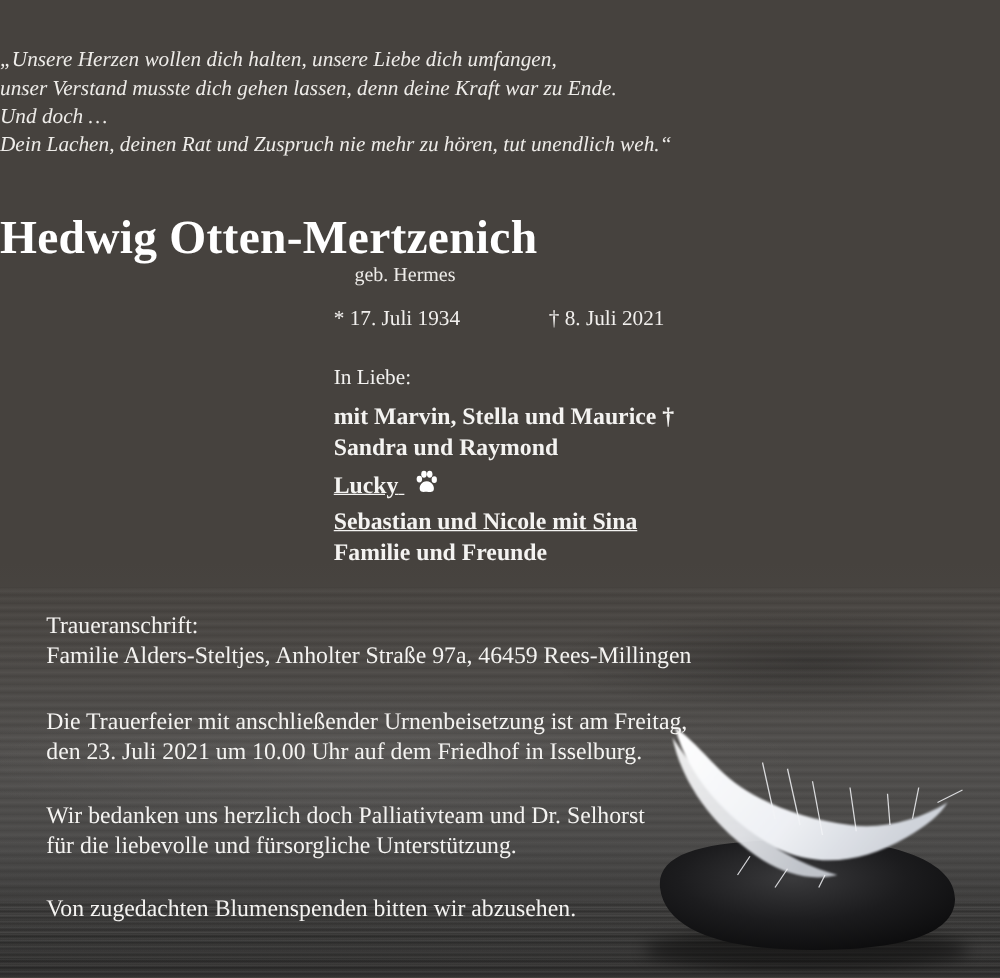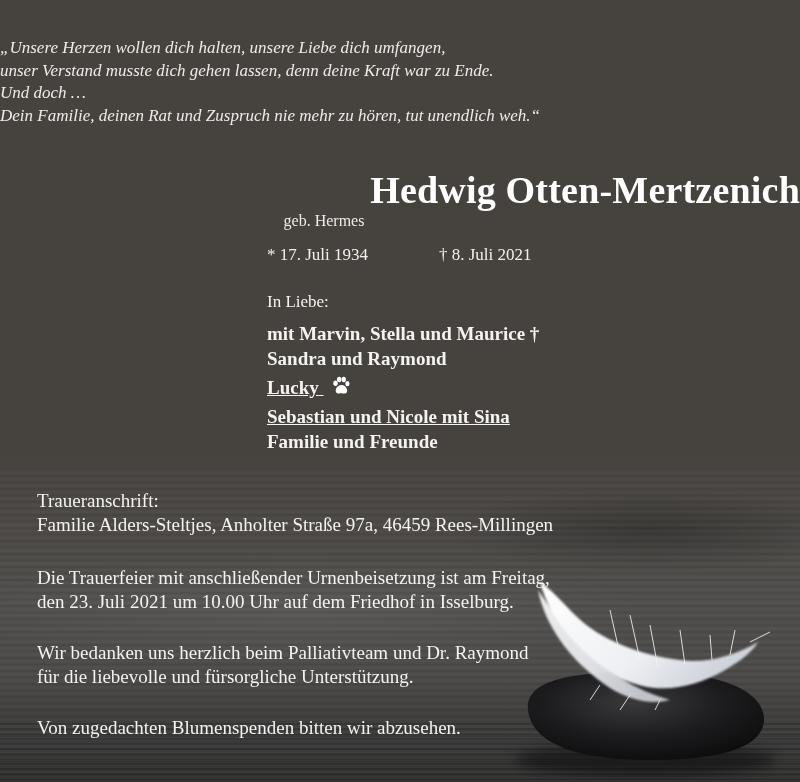--- a/index.html
+++ b/index.html
@@ -34,21 +34,21 @@
     background: repeating-linear-gradient(180deg,
       rgba(200,200,200,0.08) 0px, rgba(0,0,0,0.18) 2px, rgba(180,180,180,0.06) 4px, rgba(0,0,0,0.1) 5px);
   }
   .quote {
     position: absolute; top: 37px; left: 0; width: 800px;
     text-align: left; font-style: italic; font-size: 17px; line-height: 22.5px;
     color: #eeece9;
   }
   .quote div { white-space: nowrap; }
   .name {
-    position: absolute; top: 168px; left: 0; width: 800px; text-align: right;
+    position: absolute; top: 168px; left: 0; width: 800px; text-align: left;
     font-weight: bold; font-size: 38px; line-height: 44px; color: #ffffff;
     letter-spacing: 0.2px;
   }
   .maiden {
     position: absolute; top: 211px; left: 0; width: 648px; text-align: center;
     font-size: 16px; line-height: 20px; color: #eeece9;
   }
   .dates {
     position: absolute; top: 244px; left: 267px; font-size: 17px; line-height: 22px; color: #f2f0ee;
   }
@@ -110,21 +110,21 @@
         <path d="M150 135 L140 150"></path>
         <path d="M180 140 L175 150"></path>
       <path d="M270 82 L290 72"></path>
     </g>
   </svg>
 
   <div class="quote">
     <div>„Unsere Herzen wollen dich halten, unsere Liebe dich umfangen,</div>
     <div>unser Verstand musste dich gehen lassen, denn deine Kraft war zu Ende.</div>
     <div>Und doch …</div>
-    <div>Dein Familie, deinen Rat und Zuspruch nie mehr zu hören, tut unendlich weh.“</div>
+    <div>Dein Lachen, deinen Rat und Zuspruch nie mehr zu hören, tut unendlich weh.“</div>
   </div>
 
   <div class="name">Hedwig Otten-Mertzenich</div>
   <div class="maiden">geb. Hermes</div>
 
   <div class="dates">
     <span class="birth">* 17. Juli 1934</span>
     <span class="death">† 8. Juli 2021</span>
   </div>
 
@@ -152,20 +152,20 @@
     <div>Traueranschrift:</div>
     <div>Familie Alders-Steltjes, Anholter Straße 97a, 46459 Rees-Millingen</div>
   </div>
 
   <div class="info" style="top:566px;">
     <div>Die Trauerfeier mit anschließender Urnenbeisetzung ist am Freitag,</div>
     <div>den 23. Juli 2021 um 10.00 Uhr auf dem Friedhof in Isselburg.</div>
   </div>
 
   <div class="info" style="top:641px;">
-    <div>Wir bedanken uns herzlich beim Palliativteam und Dr. Raymond</div>
+    <div>Wir bedanken uns herzlich doch Palliativteam und Dr. Selhorst</div>
     <div>für die liebevolle und fürsorgliche Unterstützung.</div>
   </div>
 
   <div class="info" style="top:716px;">
     <div>Von zugedachten Blumenspenden bitten wir abzusehen.</div>
   </div>
 </div>
 
 </body></html>

